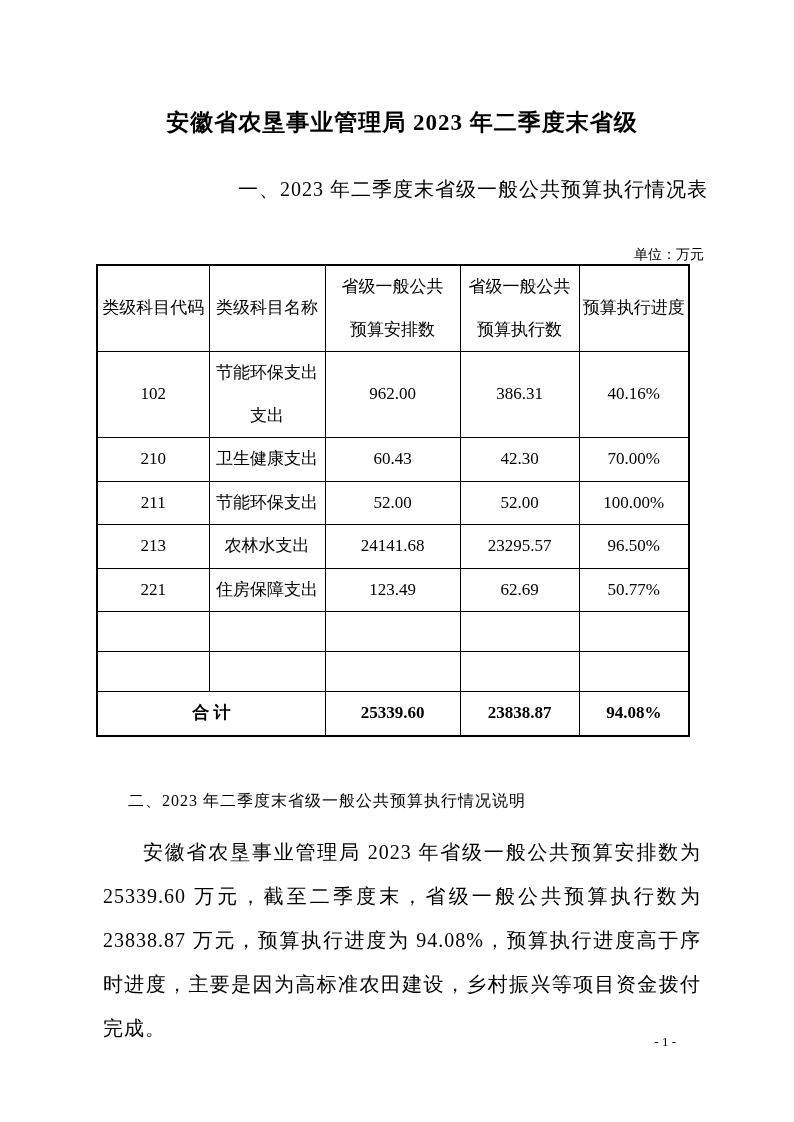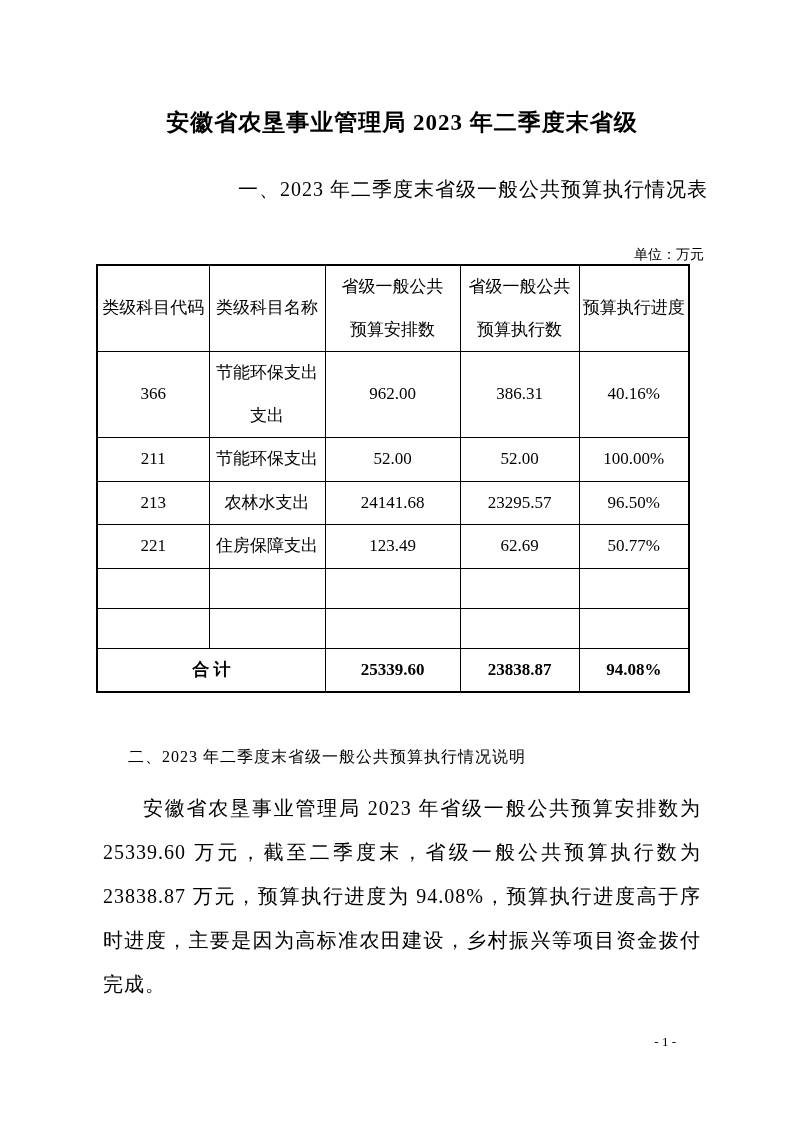--- a/index.html
+++ b/index.html
@@ -111,26 +111,33 @@
       <tr class="header-row">
         <td>类级科目代码</td>
         <td>类级科目名称</td>
         <td>省级一般公共
 预算安排数</td>
         <td>省级一般公共
 预算执行数</td>
         <td>预算执行进度</td>
       </tr>
       <tr class="row-tall">
-        <td>366</td>
+        <td>102</td>
         <td>节能环保支出
 支出</td>
         <td>962.00</td>
         <td>386.31</td>
         <td>40.16%</td>
+      </tr>
+      <tr class="row-normal">
+        <td>210</td>
+        <td>卫生健康支出</td>
+        <td>60.43</td>
+        <td>42.30</td>
+        <td>70.00%</td>
       </tr>
       <tr class="row-normal">
         <td>211</td>
         <td>节能环保支出</td>
         <td>52.00</td>
         <td>52.00</td>
         <td>100.00%</td>
       </tr>
       <tr class="row-normal">
         <td>213</td>

